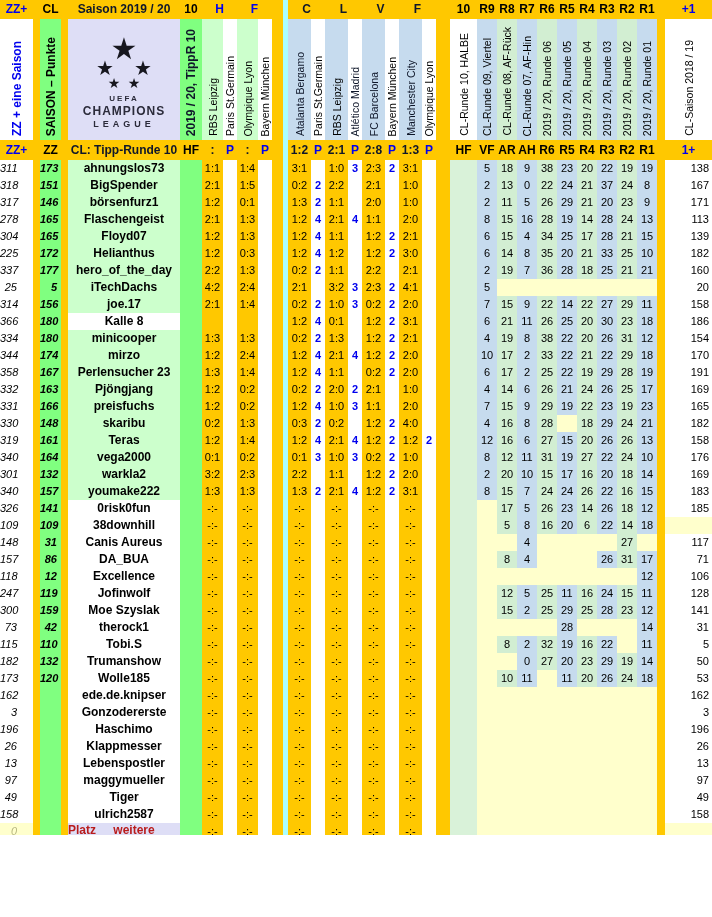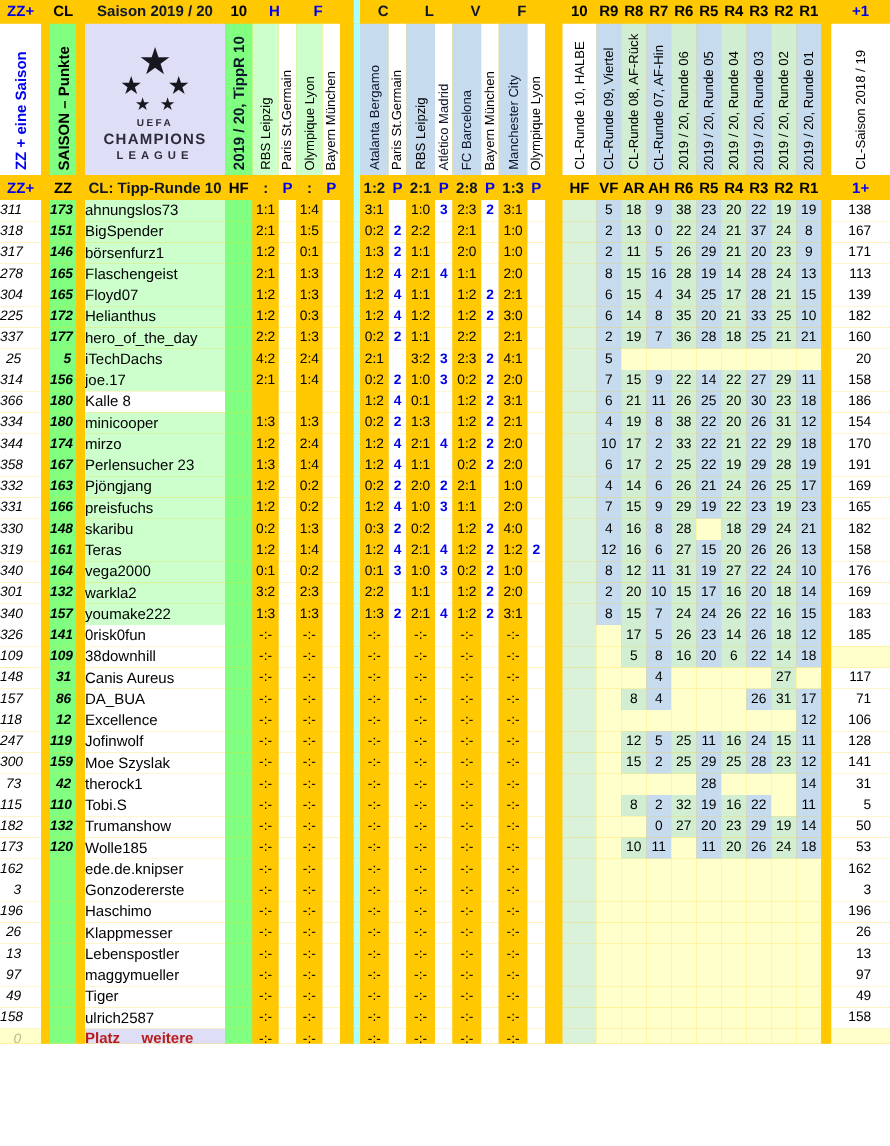--- a/index.html
+++ b/index.html
@@ -23,30 +23,30 @@
   .bg-lg{background:#D2EED2}
   
   .vcell{display:flex;justify-content:center;align-items:flex-end;padding-bottom:4px;overflow:hidden}
   .vt{writing-mode:vertical-rl;transform:rotate(180deg);white-space:nowrap;font-size:10.5px;letter-spacing:0px}
   .vt.b{font-weight:bold;font-size:12px}
   
   .c-zp{background:#fff;text-align:right;padding-right:16px;font-style:italic}
   .c-zp.filler{background:#FFFFCC;color:#B8B882}
   .c-sep{background:#FFC800}
   .c-zz{background:#80FF80;font-weight:bold;font-style:italic;text-align:right;padding-right:4px}
-  .c-name{font-weight:normal;font-size:12px;white-space:nowrap;overflow:hidden}
+  .c-name{font-weight:bold;text-align:center;font-size:12px;white-space:nowrap;overflow:hidden}
   .c-hftip{background:#80FF80}
   .c-score{background:#FFC800;text-align:center}
   .c-p{background:#fff;color:#0000EE;font-weight:bold;text-align:center}
   .c-cyan{background:#AAFFFF}
   .c-hfpts{background:#D9F2D9;text-align:center}
   .c-blue{background:#C6DBEE;text-align:center}
   .c-green{background:#D2EED2;text-align:center}
   .c-blue.blank,.c-green.blank{background:#FFFFCC}
-  .c-plus1{background:#fff;text-align:right;padding-right:15px}
+  .c-plus1{background:#fff;text-align:right;padding-right:3px}
   .c-plus1.blank{background:#FFFFCC}
   #footer-note{position:absolute;left:68px;top:823px;width:112px;height:85px;
     display:flex;flex-direction:row;justify-content:center;align-items:flex-start;gap:4px;
     color:#b91c1c;font-weight:bold;font-size:12px}
   .logo-box{display:flex;align-items:center;justify-content:center}
 </style>
 </head>
 <body>
 
 <div id="app">

